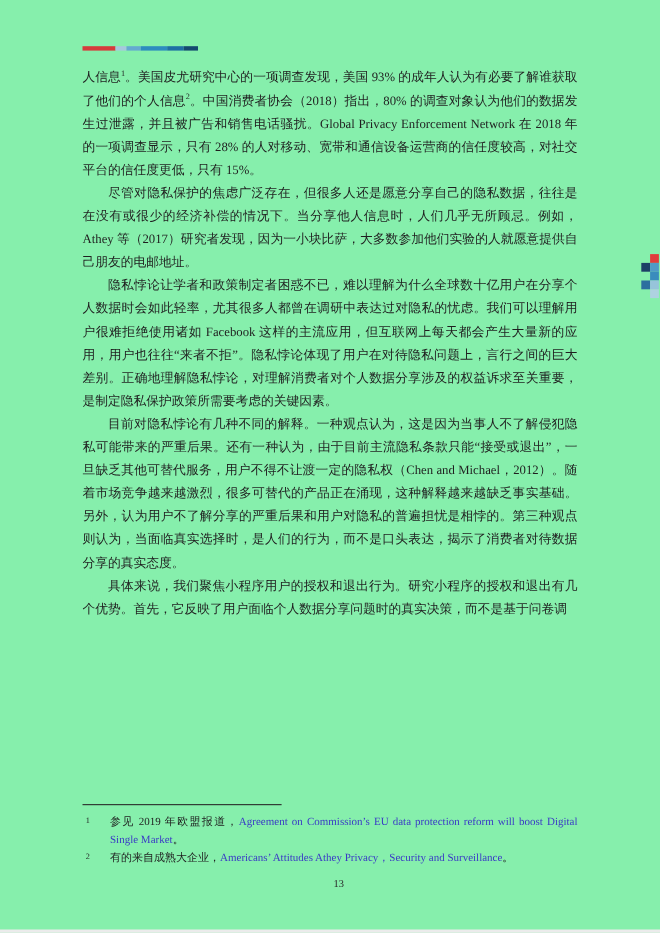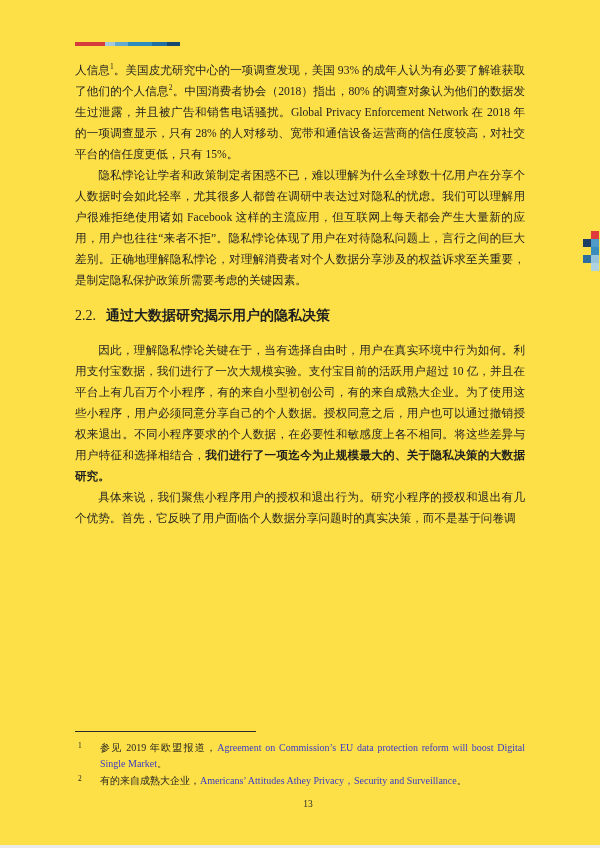--- a/index.html
+++ b/index.html
@@ -4,21 +4,21 @@
 <style>
   html,body{margin:0;padding:0;}
   body{
     width:600px;height:848px;
     background:#ffffff;
     font-family:"Liberation Serif","DejaVu Serif",serif;
     color:#1f1f1f;
     position:relative;
     overflow:hidden;
   }
-  .page{position:absolute;inset:0;background:#fde047;}
+  .page{position:absolute;inset:0;background:#86efac;}
 
   
   .top-bar{
     position:absolute;left:75px;top:42px;height:4px;
     display:flex;flex-direction:row;
   }
   .top-bar .seg{height:100%;}
 
   
   .side-mark{position:absolute;left:583px;top:231px;width:16px;height:40px;}
@@ -92,27 +92,27 @@
       <div class="cell" style="left: 8px; top: 8px; background: rgb(79, 154, 199);"></div>
       <div class="cell" style="left: 8px; top: 16px; background: rgb(58, 140, 189);"></div>
       <div class="cell" style="left: 0px; top: 24px; background: rgb(44, 111, 159);"></div>
       <div class="cell" style="left: 8px; top: 24px; background: rgb(151, 196, 218);"></div>
       <div class="cell" style="left: 8px; top: 32px; background: rgb(174, 210, 224);"></div>
     </div>
 
   <section class="content">
     <p class="no-indent"><span>人信息</span><sup class="fnref">1</sup><span>。美国皮尤研究中心的一项调查发现，美国 93% 的成年人认为有必要了解谁获取了他们的个人信息</span><sup class="fnref">2</sup><span>。中国消费者协会（2018）指出，80% 的调查对象认为他们的数据发生过泄露，并且被广告和销售电话骚扰。Global Privacy Enforcement Network 在 2018 年的一项调查显示，只有 28% 的人对移动、宽带和通信设备运营商的信任度较高，对社交平台的信任度更低，只有 15%。</span></p>
 
+    <p>尽管对隐私保护的焦虑广泛存在，但很多人还是愿意分享自己的隐私数据，往往是在没有或很少的经济补偿的情况下。当分享他人信息时，人们几乎无所顾忌。例如，Athey 等（2017）研究者发现，因为一小块比萨，大多数参加他们实验的人就愿意提供自己朋友的电邮地址。</p>
 
     <p>隐私悖论让学者和政策制定者困惑不已，难以理解为什么全球数十亿用户在分享个人数据时会如此轻率，尤其很多人都曾在调研中表达过对隐私的忧虑。我们可以理解用户很难拒绝使用诸如 Facebook 这样的主流应用，但互联网上每天都会产生大量新的应用，用户也往往“来者不拒”。隐私悖论体现了用户在对待隐私问题上，言行之间的巨大差别。正确地理解隐私悖论，对理解消费者对个人数据分享涉及的权益诉求至关重要，是制定隐私保护政策所需要考虑的关键因素。</p>
 
-    <h2 class="section-heading"><span class="h-num">2.2.</span><span>通过大数据研究揭示用户的隐私决策</span></h2>
 
+    <p>目前对隐私悖论有几种不同的解释。一种观点认为，这是因为当事人不了解侵犯隐私可能带来的严重后果。还有一种认为，由于目前主流隐私条款只能“接受或退出”，一旦缺乏其他可替代服务，用户不得不让渡一定的隐私权（Chen and Michael，2012）。随着市场竞争越来越激烈，很多可替代的产品正在涌现，这种解释越来越缺乏事实基础。另外，认为用户不了解分享的严重后果和用户对隐私的普遍担忧是相悖的。第三种观点则认为，当面临真实选择时，是人们的行为，而不是口头表达，揭示了消费者对待数据分享的真实态度。</p>
 
-    <p><span>因此，理解隐私悖论关键在于，当有选择自由时，用户在真实环境中行为如何。利用支付宝数据，我们进行了一次大规模实验。支付宝目前的活跃用户超过 10 亿，并且在平台上有几百万个小程序，有的来自小型初创公司，有的来自成熟大企业。为了使用这些小程序，用户必须同意分享自己的个人数据。授权同意之后，用户也可以通过撤销授权来退出。不同小程序要求的个人数据，在必要性和敏感度上各不相同。将这些差异与用户特征和选择相结合，</span><b>我们进行了一项迄今为止规模最大的、关于隐私决策的大数据研究。</b></p>
 
     <p>具体来说，我们聚焦小程序用户的授权和退出行为。研究小程序的授权和退出有几个优势。首先，它反映了用户面临个人数据分享问题时的真实决策，而不是基于问卷调</p>
   </section>
 
   <section class="footnotes">
     <div class="fn-divider"></div>
 
     <div class="fn">
       <span class="fn-num">1</span><span>参见 2019 年欧盟报道，</span><a>Agreement on Commission’s EU data protection reform will boost Digital Single Market</a><span>。</span>
     </div>

